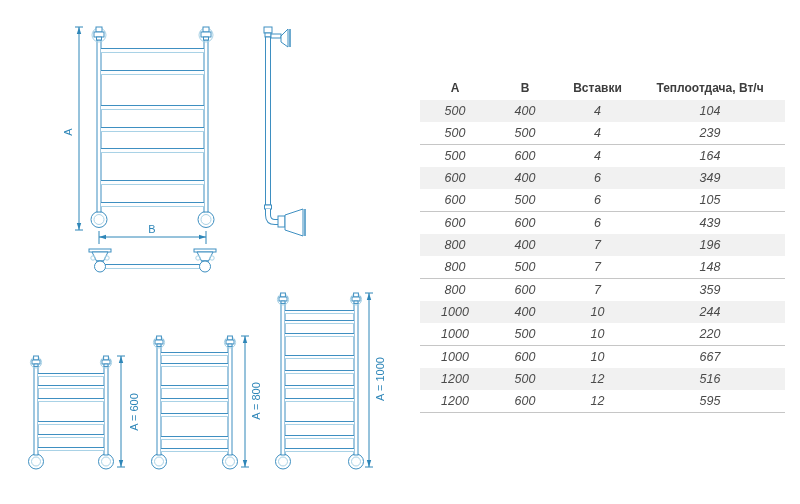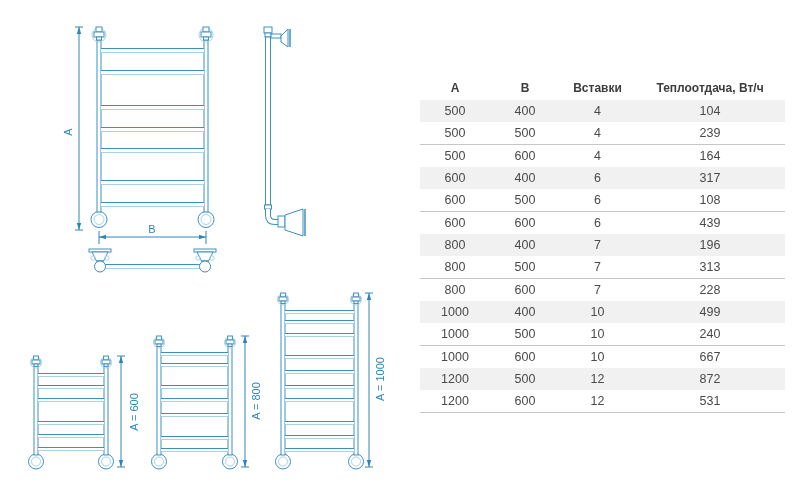--- a/index.html
+++ b/index.html
@@ -9,21 +9,21 @@
   }
   .drawings{position:absolute;left:0;top:0;width:410px;height:504px;}
   .spec{position:absolute;left:420px;top:75px;width:365px;}
   table{width:100%;border-collapse:collapse;table-layout:fixed;}
   th{
     font-size:12px;font-weight:bold;color:var(--header-text,#3d3d3d);
     height:25px;text-align:center;padding:0;vertical-align:middle;
   }
   td{
     font-size:12.5px;color:var(--cell-text,#4a4a4a);
-    height:22px;text-align:center;padding:0;vertical-align:middle;
+    height:22px;text-align:center;padding:0;vertical-align:middle;font-style:italic;
   }
   tr.stripe td{background:var(--stripe,#f1f1f1);}
   tr.sep td{border-bottom:1px solid var(--tbl-border,#c6c6c6);}
   .dimtext{
     fill:var(--accent,#2e86b8);font-size:11px;
     font-family:"Liberation Sans",sans-serif;
   }
 </style>
 </head>
 <body>
@@ -285,79 +285,79 @@
           <tr>
             <td>500</td>
             <td>600</td>
             <td>4</td>
             <td>164</td>
           </tr>
           <tr class="stripe">
             <td>600</td>
             <td>400</td>
             <td>6</td>
-            <td>317</td>
+            <td>349</td>
           </tr>
           <tr class="sep">
             <td>600</td>
             <td>500</td>
             <td>6</td>
-            <td>108</td>
+            <td>105</td>
           </tr>
           <tr>
             <td>600</td>
             <td>600</td>
             <td>6</td>
             <td>439</td>
           </tr>
           <tr class="stripe">
             <td>800</td>
             <td>400</td>
             <td>7</td>
             <td>196</td>
           </tr>
           <tr class="sep">
             <td>800</td>
             <td>500</td>
             <td>7</td>
-            <td>313</td>
+            <td>148</td>
           </tr>
           <tr>
             <td>800</td>
             <td>600</td>
             <td>7</td>
-            <td>228</td>
+            <td>359</td>
           </tr>
           <tr class="stripe">
             <td>1000</td>
             <td>400</td>
             <td>10</td>
-            <td>499</td>
+            <td>244</td>
           </tr>
           <tr class="sep">
             <td>1000</td>
             <td>500</td>
             <td>10</td>
-            <td>240</td>
+            <td>220</td>
           </tr>
           <tr>
             <td>1000</td>
             <td>600</td>
             <td>10</td>
             <td>667</td>
           </tr>
           <tr class="stripe">
             <td>1200</td>
             <td>500</td>
             <td>12</td>
-            <td>872</td>
+            <td>516</td>
           </tr>
           <tr class="sep">
             <td>1200</td>
             <td>600</td>
             <td>12</td>
-            <td>531</td>
+            <td>595</td>
           </tr>
         </tbody>
     </table>
   </div>
 
 </div>
 
 </body></html>

